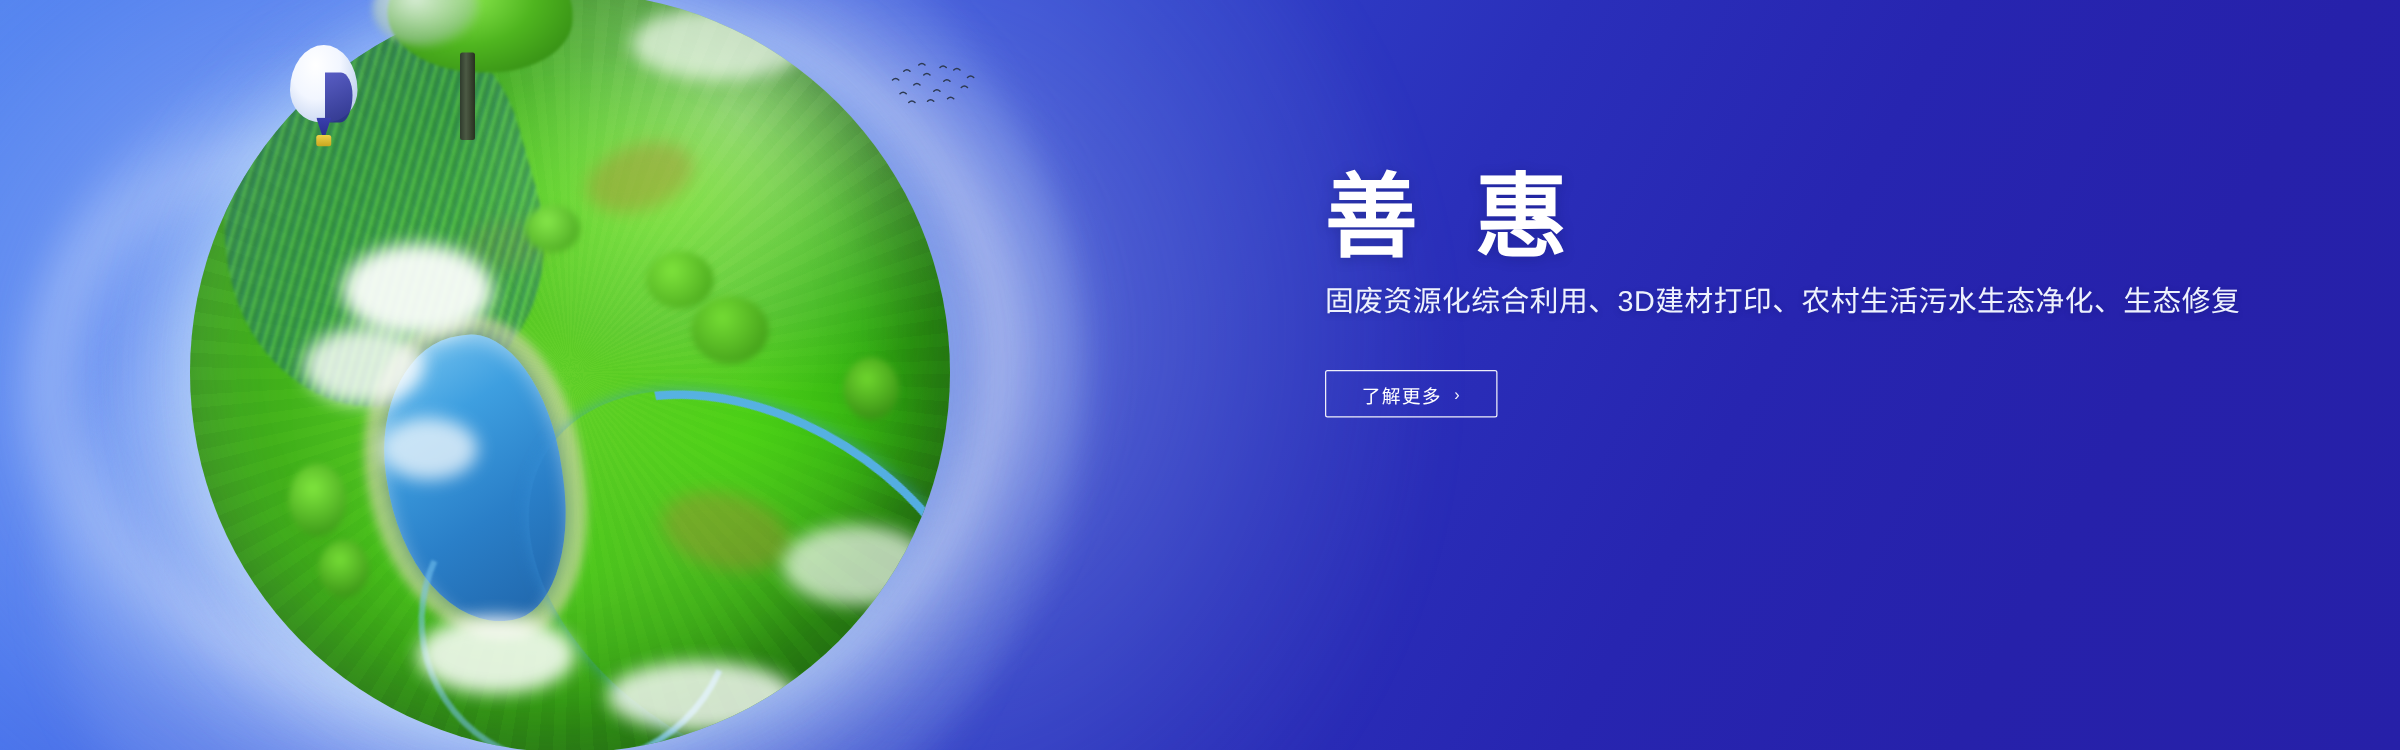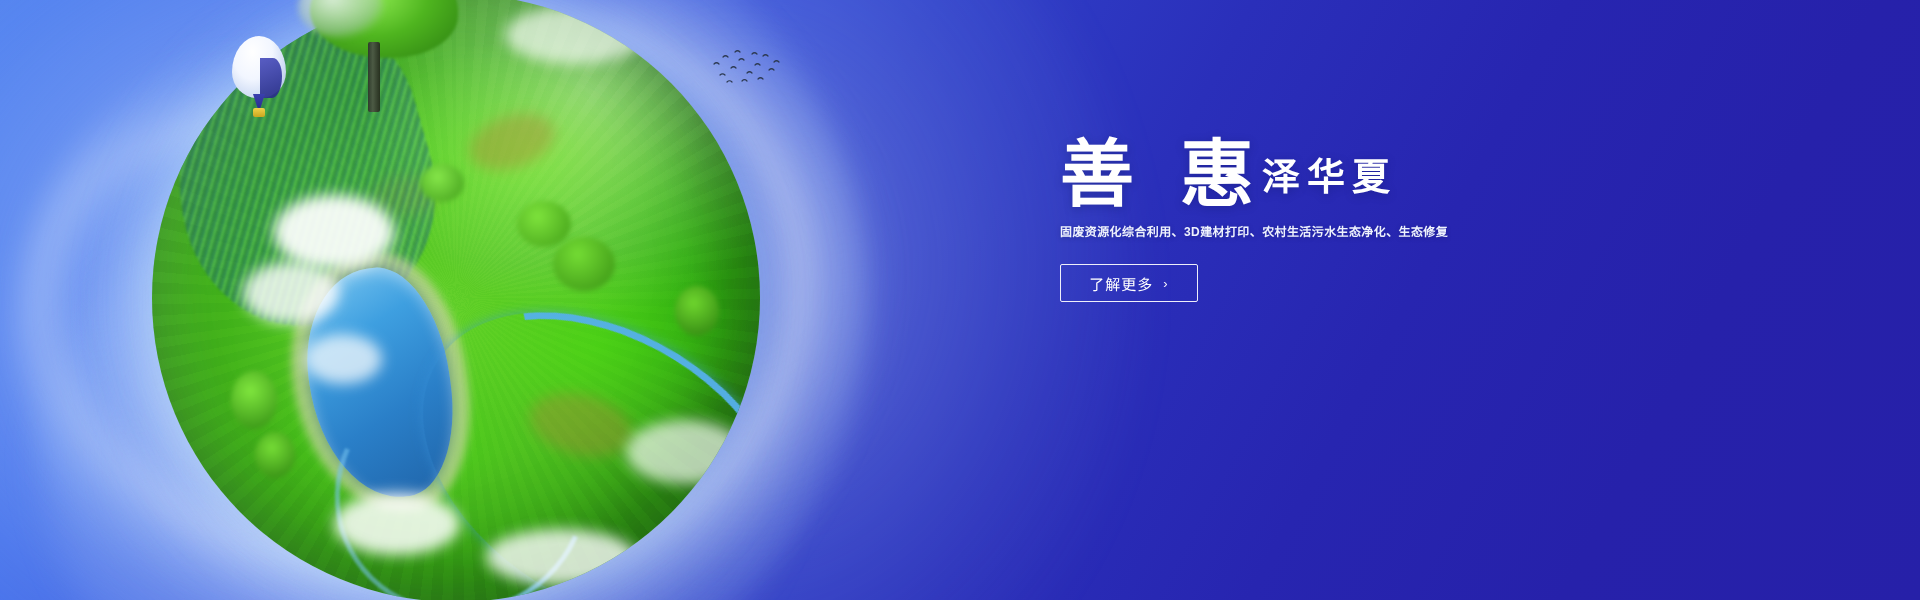--- a/index.html
+++ b/index.html
@@ -329,30 +329,30 @@
     font-size: 25px;
     font-weight: 400;
     letter-spacing: 7px;
     white-space: nowrap;
     color: #f4f7ff;
     text-shadow: 0 1px 6px rgba(10,18,80,0.30);
   }
 
   .tagline {
     margin-top: 16px;
-    font-size: 12px;
-    font-weight: 700;
+    font-size: 23px;
+    font-weight: 400;
     letter-spacing: 0.4px;
     white-space: nowrap;
     color: #eef2fd;
     text-shadow: 0 1px 5px rgba(10,18,80,0.28);
   }
 
   .cta {
-    margin-top: 25px;
+    margin-top: 40px;
     display: inline-flex;
     align-items: center;
     justify-content: center;
     gap: 10px;
     width: 138px;
     height: 38px;
     border: 1px solid rgba(255,255,255,0.92);
     border-radius: 2px;
     background: transparent;
     color: #fff;
@@ -441,21 +441,20 @@
       <path d="M15 34 q2.5 -2.5 5 0"></path>
     </g>
   </svg>
 
   <div class="copy">
 
     <div class="headline">
       <span class="big">善</span>
       <span class="gap"></span>
       <span class="big">惠</span>
-      <span class="small">泽华夏</span>
     </div>
 
 
     <div class="tagline">固废资源化综合利用、3D建材打印、农村生活污水生态净化、生态修复</div>
 
     <button class="cta">
       <span>了解更多</span>
       <span class="chev">›</span>
     </button>
 

